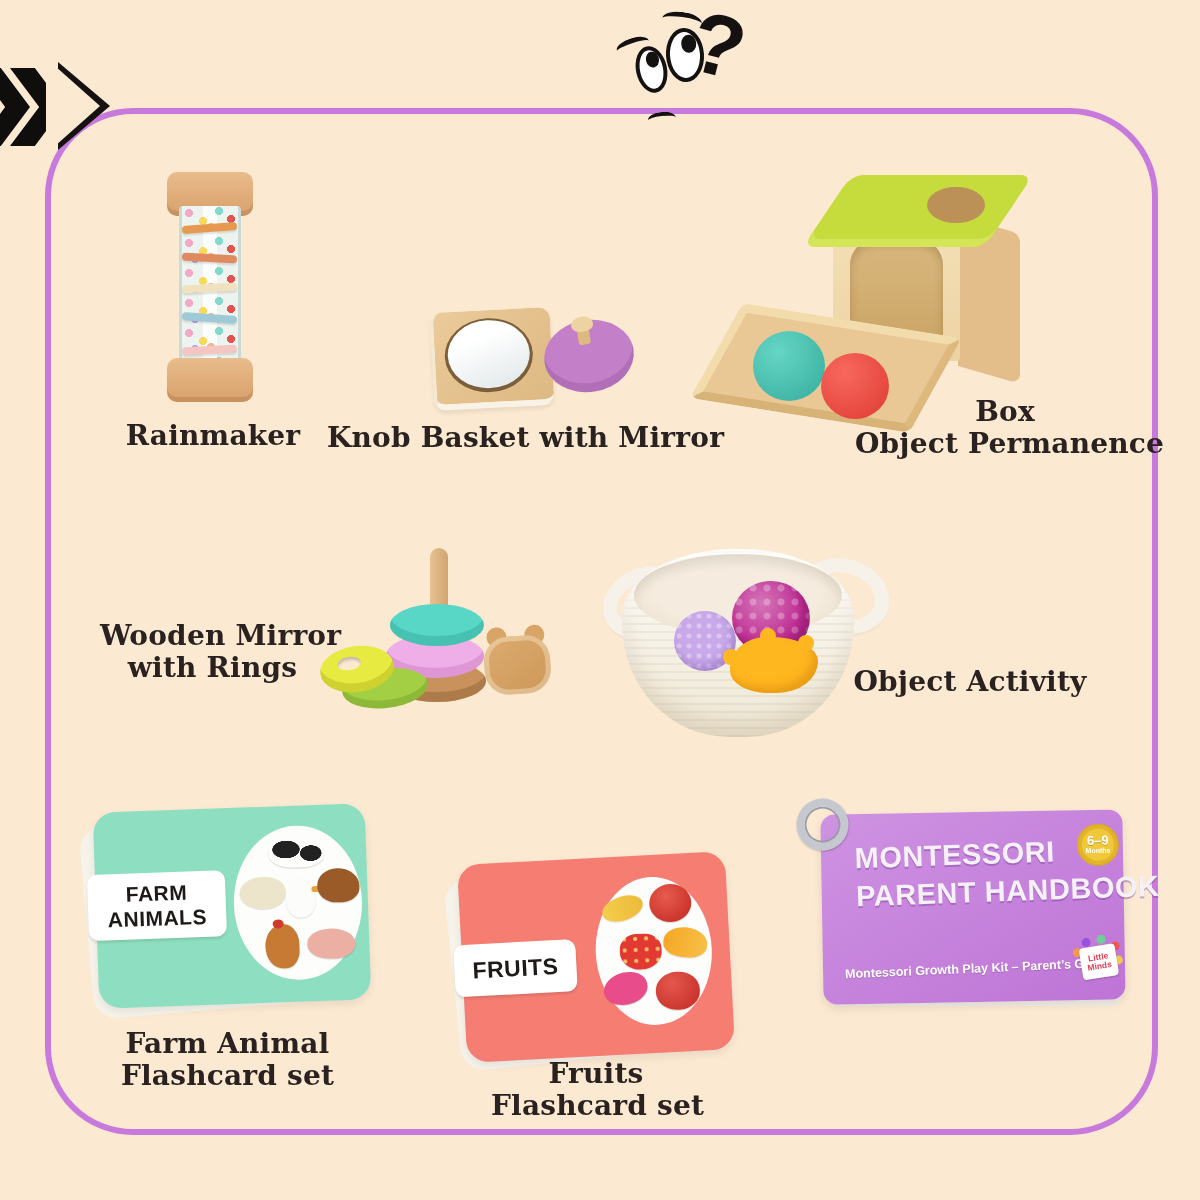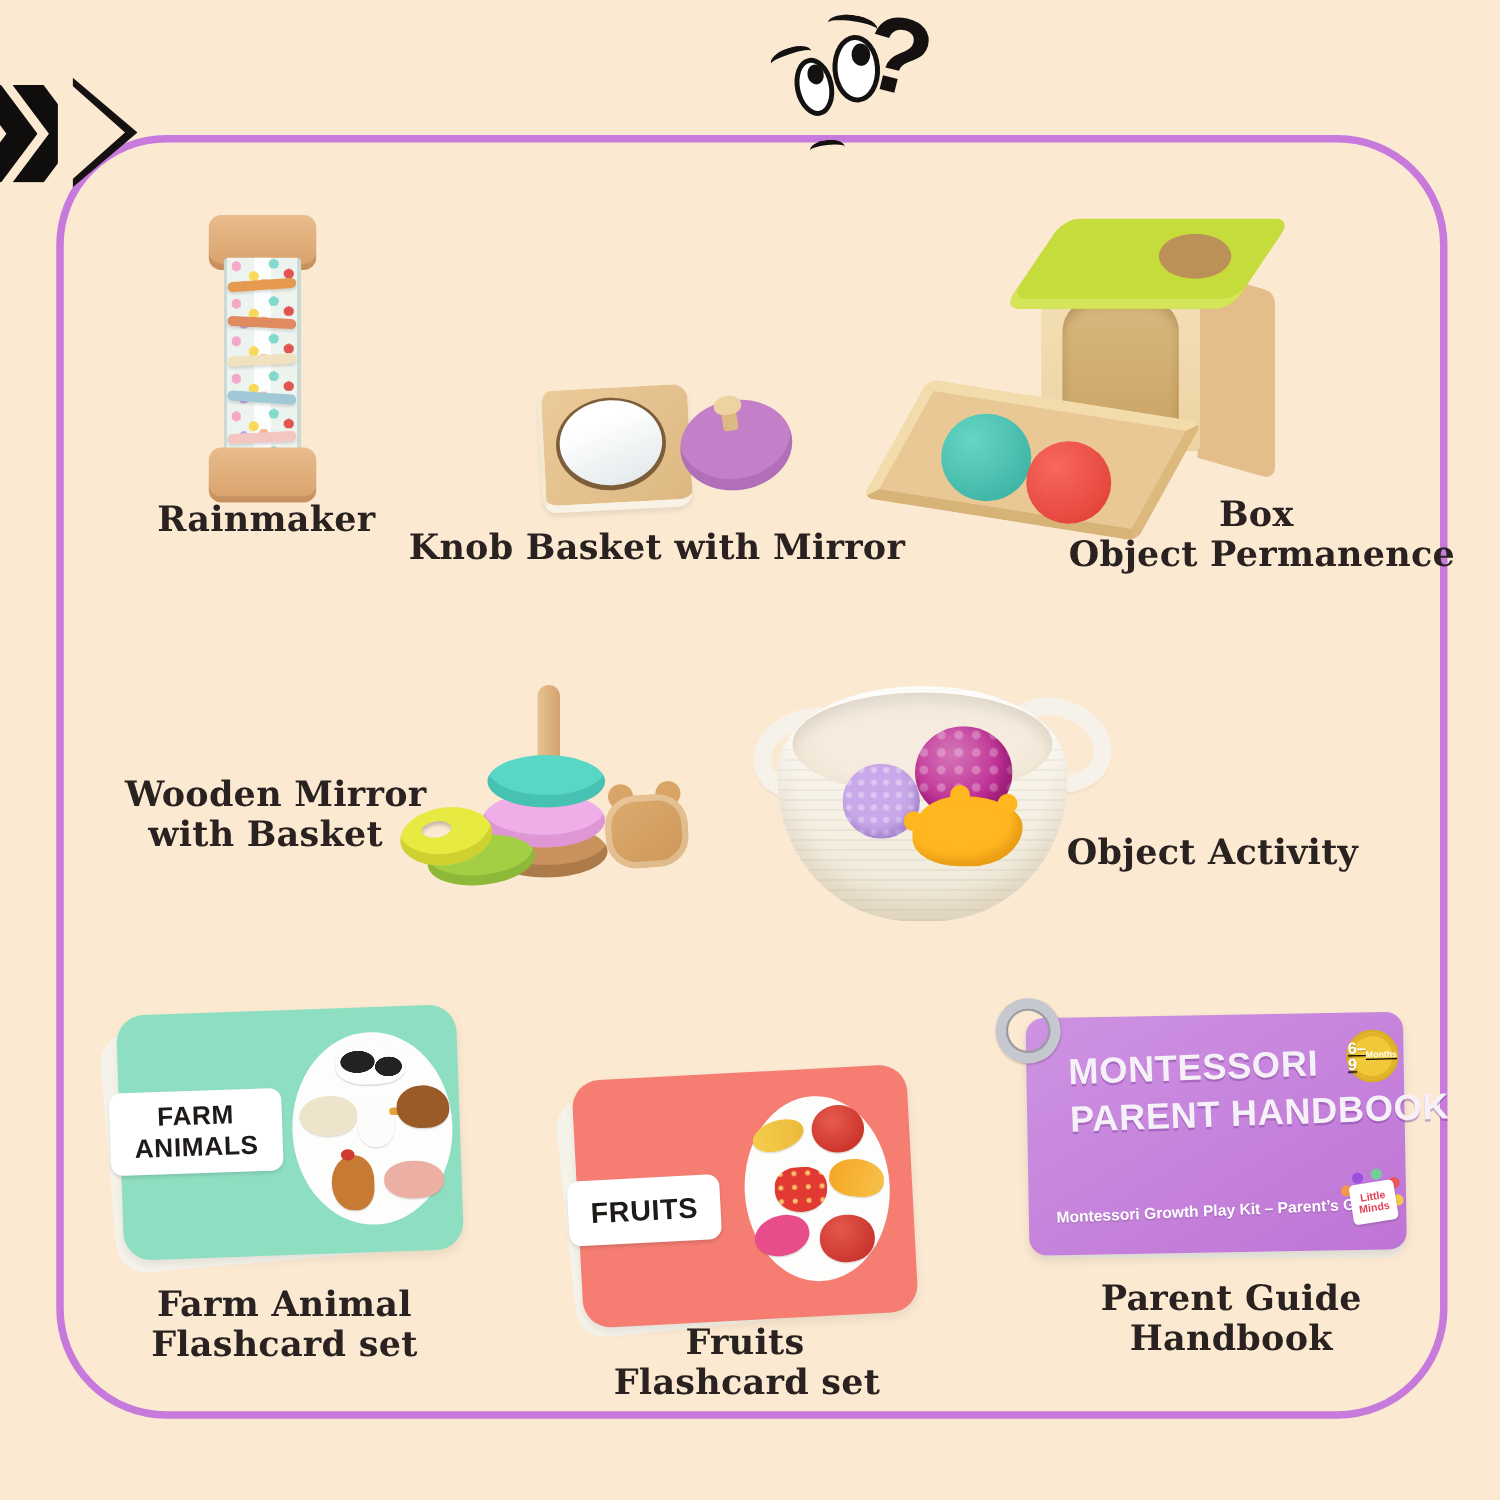--- a/index.html
+++ b/index.html
@@ -126,21 +126,21 @@
   .hb-card { position:absolute; left:0; top:0; width:302px; height:190px; border-radius:14px;
              background:linear-gradient(150deg,#CE93E2,#BE74D6); box-shadow:0 4px 8px rgba(0,0,0,.1); }
   .hb-ring { position:absolute; left:-24px; top:-16px; width:52px; height:52px; border:8px solid #C6C8D0;
              border-radius:50%; transform:rotate(-25deg); box-shadow:inset 0 0 0 2px #9B9DA6, 0 1px 2px rgba(0,0,0,.25); }
   .hb-title { position:absolute; left:34px; top:24px; width:260px;
               font-weight:900; font-size:29px; line-height:1.3; color:#F6F1F8;
               text-shadow:0 2px 0 rgba(120,60,150,.4); letter-spacing:.5px; transform:rotate(-1deg); }
   .hb-title span { display:block; white-space:nowrap; }
   .hb-badge { position:absolute; left:256px; top:14px; width:42px; height:42px; border-radius:50%;
               background:#F2C83B; border:2px solid #D9AD25; box-shadow:inset 0 0 0 3px #E3B32A;
-              display:flex; flex-direction:row; align-items:center; justify-content:center;text-decoration:underline; }
+              display:flex; flex-direction:column; align-items:center; justify-content:center; }
   .hb-badge .r { font-weight:900; font-size:13px; color:#FFFFFF; text-shadow:0 1px 0 rgba(0,0,0,.2); line-height:1; }
   .hb-badge .u { font-weight:700; font-size:7px; color:#FFFFFF; line-height:1.2; }
   .hb-sub { position:absolute; left:22px; top:150px; width:230px; font-weight:800; font-size:12.5px;
             color:#FFFFFF; transform:rotate(-1.5deg); text-shadow:0 1px 1px rgba(0,0,0,.18); white-space:nowrap; }
   .hb-logo { position:absolute; left:250px; top:128px; width:50px; height:46px; }
   .hb-logo-card { position:absolute; left:8px; top:8px; width:36px; height:32px; background:#FFFFFF;
                   border-radius:4px; transform:rotate(-8deg); box-shadow:0 1px 2px rgba(0,0,0,.2);
                   display:flex; flex-direction:column; align-items:center; justify-content:center; }
   .hb-logo-card span { display:block; font-weight:900; font-size:8.5px; line-height:1.1; color:#E23F56; }
   .dot { position:absolute; width:9px; height:9px; border-radius:50%; }
@@ -173,21 +173,21 @@
     <div class="a rm-cap" style="left:0; top:0; width:86px; height:44px;"></div>
     <div class="a rm-tube">
       <div class="rm-shelf" style="top:18px; background:#E59A50; transform:rotate(-4deg);"></div>
       <div class="rm-shelf" style="top:48px; background:#E08A5F; transform:rotate(3deg);"></div>
       <div class="rm-shelf" style="top:78px; background:#F0E2BE; transform:rotate(-3deg);"></div>
       <div class="rm-shelf" style="top:108px; background:#9FC9D6; transform:rotate(4deg);"></div>
       <div class="rm-shelf" style="top:140px; background:#F4C6C1; transform:rotate(-3deg);"></div>
     </div>
     <div class="a rm-cap" style="left:0; top:186px; width:86px; height:44px;"></div>
   </div>
-  <div class="caption" style="left:103px; top:400px; width:220px;">
+  <div class="caption" style="left:103px; top:420px; width:220px;">
     <span>Rainmaker</span>
   </div>
 
   <div class="a" style="left:432px; top:296px; width:210px; height:120px;">
     <div class="a kp-board">
       <div class="kp-rim"></div>
       <div class="kp-mirror"></div>
     </div>
     <div class="a kp-disc">
       <div class="kp-knob-stem"></div>
@@ -225,21 +225,21 @@
       <div class="st-hole" style="left:18px; top:10px; width:24px; height:13px;"></div>
     </div>
     <div class="a" style="left:166px; top:76px; width:66px; height:70px; transform:rotate(-4deg);">
       <div class="bear-ear" style="left:4px;"></div>
       <div class="bear-ear" style="left:42px;"></div>
       <div class="bear-head"></div>
     </div>
   </div>
   <div class="caption" style="left:100px; top:620px; width:225px;">
     <span>Wooden Mirror</span>
-    <span>with Basket</span>
+    <span>with Rings</span>
   </div>
 
   <div class="a" style="left:602px; top:543px; width:295px; height:200px;">
     <div class="a bk-handle" style="left:0; top:24px; width:92px; height:72px; transform:rotate(-18deg);"></div>
     <div class="a bk-handle" style="left:196px; top:16px; width:92px; height:74px; transform:rotate(18deg);"></div>
     <div class="a bk-bowl">
       <div class="bk-open"></div>
     </div>
     <div class="a bk-crochet" style="left:72px; top:68px; width:62px; height:60px;"></div>
     <div class="a bk-spiky" style="left:130px; top:38px; width:78px; height:74px;"></div>
@@ -320,18 +320,14 @@
         <div class="dot" style="left:24px; top:-3px; background:#6FCF97;"></div>
         <div class="dot" style="left:38px; top:4px; background:#EB5757;"></div>
         <div class="dot" style="left:41px; top:18px; background:#F2C94C;"></div>
         <div class="hb-logo-card">
           <span>Little</span>
           <span>Minds</span>
         </div>
       </div>
     </div>
   </div>
-  <div class="caption" style="left:860px; top:1023px; width:250px;">
-    <span>Parent Guide</span>
-    <span>Handbook</span>
-  </div>
 
 </div>
 
 </body></html>

